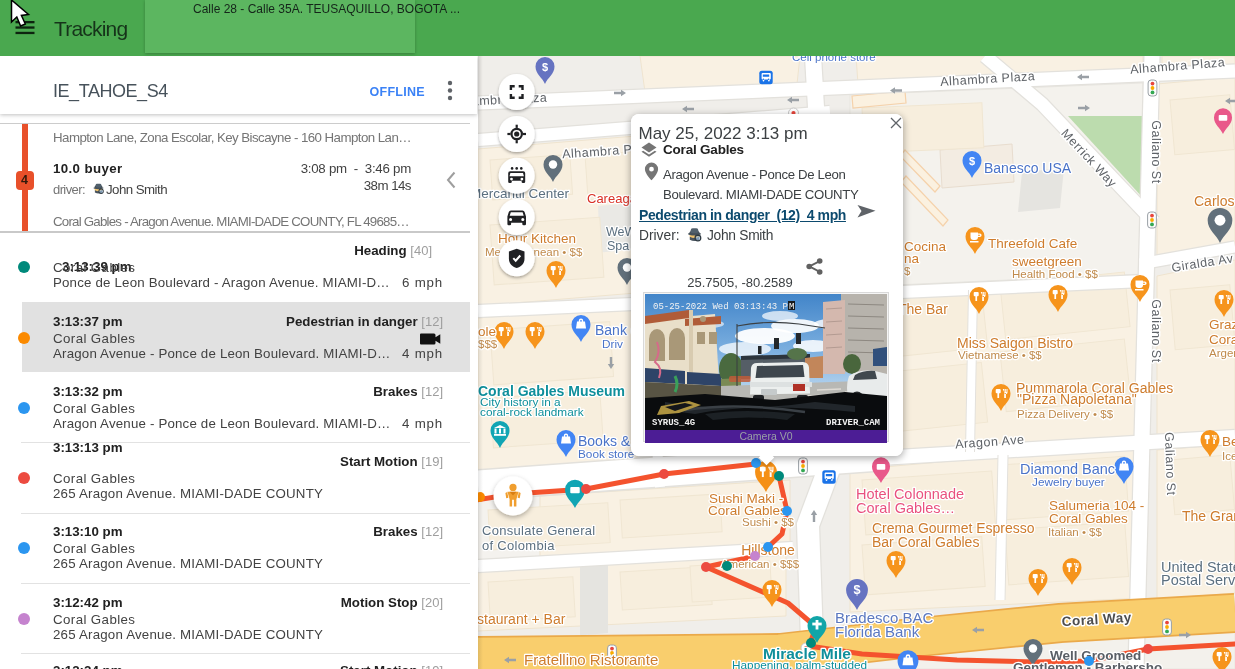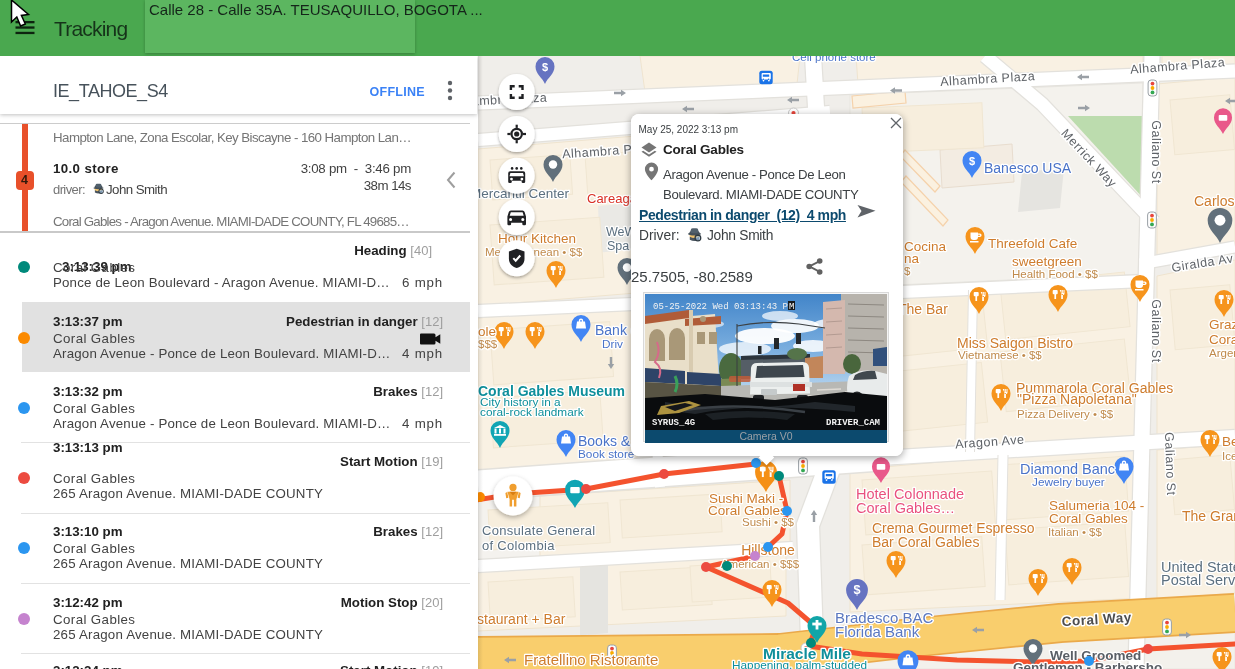--- a/index.html
+++ b/index.html
@@ -3,36 +3,36 @@
 <meta charset="utf-8">
 <style>
   * { margin:0; padding:0; box-sizing:border-box; }
   html,body { width:1235px; height:669px; overflow:hidden; font-family:"Liberation Sans", sans-serif; background:#fff; }
   .abs { position:absolute; }
   #header { position:absolute; left:0; top:0; width:1235px; height:56px; background:#4aa84f; z-index:30; }
   #apptitle { position:absolute; left:54px; top:17px; font-size:21px; color:#16331a; letter-spacing:-0.8px; }
   #notif { position:absolute; left:145px; top:0; width:270px; height:53px; background:#5cb660; box-shadow:0 1px 3px rgba(0,0,0,0.25); padding:3px 0 0 4px; }
   #notif .t1 { font-size:11.8px; font-weight:bold; color:#0e3a14; line-height:14.5px; white-space:nowrap; }
   #notif .t2 { font-size:11.6px; color:#15251a; line-height:13.5px; white-space:nowrap; }
-  #notif .t3 { font-size:15px; color:#15251a; line-height:13.5px; white-space:nowrap; }
+  #notif .t3 { font-size:12px; color:#15251a; line-height:13.5px; white-space:nowrap;margin-left:44px; }
   #sidebar { position:absolute; left:0; top:56px; width:478px; height:613px; background:#fff; z-index:20; }
   #titlebar { position:absolute; left:0; top:0; width:477px; height:58px; background:#fff; box-shadow:0 1px 4px rgba(0,0,0,0.25); z-index:5; }
   #vehname { position:absolute; left:53px; top:25px; font-size:18px; color:#47525b; letter-spacing:-0.45px; }
   #offline { position:absolute; right:52px; top:29px; font-size:12.5px; font-weight:bold; color:#3b82f6; letter-spacing:0.3px; }
   .g1 { color:#757575; } .g2 { color:#424242; } .g3 { color:#212121; }
   .row-line { position:absolute; font-size:13.3px; letter-spacing:0; line-height:15px; white-space:nowrap; }
   .evtime { font-weight:bold; color:#212121; }
   .evname { font-weight:bold; color:#212121; }
   .evnum { color:#9e9e9e; font-weight:normal; font-size:13px; }
   .dot { position:absolute; width:12px; height:12px; border-radius:50%; }
   .divider { position:absolute; left:21px; width:449px; height:1px; background:#e2e2e2; }
   #map { position:absolute; left:478px; top:56px; width:757px; height:613px; background:#efede8; }
   #popup { position:absolute; left:631px; top:114px; width:272px; height:342px; background:#fff; border-radius:8px; box-shadow:0 2px 7px 1px rgba(0,0,0,0.3); z-index:25; }
   #popup .tail { position:absolute; left:130px; top:338px; width:11px; height:11px; background:#fff; transform:rotate(45deg); box-shadow:2px 2px 4px rgba(0,0,0,0.15); }
-  #popup .pt { position:absolute; white-space:nowrap; color:#3c4043; font-size:10px; }
+  #popup .pt { position:absolute; white-space:nowrap; color:#3c4043; font-size:17px; }
 </style>
 </head>
 <body>
 
 <div id="map">
 <svg width="757" height="613" viewBox="478 56 757 613" style="position:absolute;left:0;top:0">
 <g id="mapsvg">
 <defs>
 <filter id="sh" x="-40%" y="-40%" width="180%" height="180%">
             <feDropShadow dx="0" dy="1.5" stdDeviation="1.6" flood-color="#000" flood-opacity="0.35"></feDropShadow>
@@ -486,21 +486,21 @@
       <circle cx="5" cy="3" r="2.2" fill="#5f6368"></circle>
         <circle cx="5" cy="10.5" r="2.2" fill="#5f6368"></circle>
         <circle cx="5" cy="18" r="2.2" fill="#5f6368"></circle>
     </svg>
   </div>
   <div id="scrollarea">
 
     <div class="row-line g1" style="left:53px;top:74px;letter-spacing:-0.56px;">Hampton Lane, Zona Escolar, Key Biscayne - 160 Hampton Lan…</div>
     <div style="position:absolute;left:22px;top:67px;width:5.5px;height:108px;background:#e8502a;"></div>
     <div style="position:absolute;left:15.5px;top:115px;width:18px;height:19px;background:#e8502a;border-radius:4px;color:#30190b;font-size:12.5px;font-weight:bold;text-align:center;line-height:19px;">4</div>
-    <div class="row-line g3" style="left:53px;top:105px;font-weight:bold;letter-spacing:0.38px;">10.0 store</div>
+    <div class="row-line g3" style="left:53px;top:105px;font-weight:bold;letter-spacing:0.38px;">10.0 buyer</div>
     <div class="row-line g2" style="right:67px;top:105px;letter-spacing:-0.26px;">3:08 pm &nbsp;- &nbsp;3:46 pm</div>
     <div class="row-line g2" style="right:67px;top:122px;letter-spacing:-0.53px;">38m 14s</div>
     <div class="row-line g1" style="left:53px;top:126px;font-size:13px;letter-spacing:-0.6px;">driver:</div>
     <span style="position:absolute;left:92px;top:126px;width:13px;height:13px;">
         <svg width="13" height="13" viewBox="0 0 18 18" style="position:absolute;left:0;top:0">
 <circle cx="9" cy="10" r="5.2" fill="#f0c36d"></circle>
 <path d="M4,11.5 q5,2.5 10,0 l0,3 q-5,2.8 -10,0 z" fill="#4a5560"></path>
 <path d="M3.5,7.5 a5.5,3.2 0 0 1 11,0 l1.5,0.6 a7,2 0 0 1 -14,0 z" fill="#46525c"></path>
 <rect x="5" y="2.5" width="8" height="5" rx="2" fill="#51606c"></rect>
 <circle cx="12.6" cy="12.8" r="3" fill="none" stroke="#2f3a42" stroke-width="1.4"></circle>
@@ -589,21 +589,21 @@
     <div class="pt" style="left:8px;top:114px;font-size:13.8px;">Driver:</div>
     <span style="position:absolute;left:55px;top:112px;width:17px;height:17px;"><svg width="17" height="17" viewBox="0 0 18 18">
 <circle cx="9" cy="10" r="5.2" fill="#f0c36d"></circle>
 <path d="M4,11.5 q5,2.5 10,0 l0,3 q-5,2.8 -10,0 z" fill="#4a5560"></path>
 <path d="M3.5,7.5 a5.5,3.2 0 0 1 11,0 l1.5,0.6 a7,2 0 0 1 -14,0 z" fill="#46525c"></path>
 <rect x="5" y="2.5" width="8" height="5" rx="2" fill="#51606c"></rect>
 <circle cx="12.6" cy="12.8" r="3" fill="none" stroke="#2f3a42" stroke-width="1.4"></circle>
 <circle cx="12.6" cy="12.8" r="2.2" fill="#9fc4e8" opacity="0.65"></circle>
 </svg></span>
     <div class="pt" style="left:76px;top:114px;font-size:13.8px;letter-spacing:-0.3px;">John Smith</div>
-    <div class="pt" style="left:0;top:154px;width:218px;text-align:left;font-size:15px;">25.7505, -80.2589</div>
+    <div class="pt" style="left:0;top:161px;width:218px;text-align:center;font-size:13px;">25.7505, -80.2589</div>
     <svg class="abs" style="left:175px;top:144px" width="17" height="17" viewBox="0 0 17 17">
       <g fill="#616161">
           <circle cx="13.7" cy="3" r="2.8"></circle>
           <circle cx="3.2" cy="8.5" r="2.8"></circle>
           <circle cx="13.7" cy="14" r="2.8"></circle>
       <path d="M3,7.6 L13.9,2.1 L14.6,3.7 L3.8,9.3 Z"></path>
           <path d="M3.8,7.6 L14.6,13.2 L13.9,14.9 L3,9.3 Z"></path>
         </g>
     </svg>
     <svg class="abs" style="left:259px;top:3px" width="12" height="12" viewBox="0 0 12 12">
@@ -717,15 +717,15 @@
       <path d="M60,120 q40,-6 90,0 l-8,6 q-40,-5 -74,0 z" fill="#1c2125"></path>
 
       <g font-family="Liberation Mono, monospace" font-size="9" fill="#f2f2f2">
         <text x="8" y="15">05-25-2022 Wed 03:13:43 P</text>
         <rect x="143" y="7" width="7" height="9" fill="#17191b"></rect>
           <text x="144" y="15" fill="#fff">M</text>
         <text x="7" y="131" font-weight="bold">SYRUS_4G</text>
         <text x="235" y="131" text-anchor="end" font-weight="bold">DRIVER_CAM</text>
       </g>
     </svg>
-    <div style="position:absolute;left:14px;top:316px;width:242px;height:12.5px;background:#0c4a6e;color:#9aa0a6;font-size:10.5px;text-align:center;line-height:12px;">Camera V0</div>
+    <div style="position:absolute;left:14px;top:316px;width:242px;height:12.5px;background:#4c1d95;color:#9aa0a6;font-size:10.5px;text-align:center;line-height:12px;">Camera V0</div>
   </div>
 </div>
 
 </body></html>

